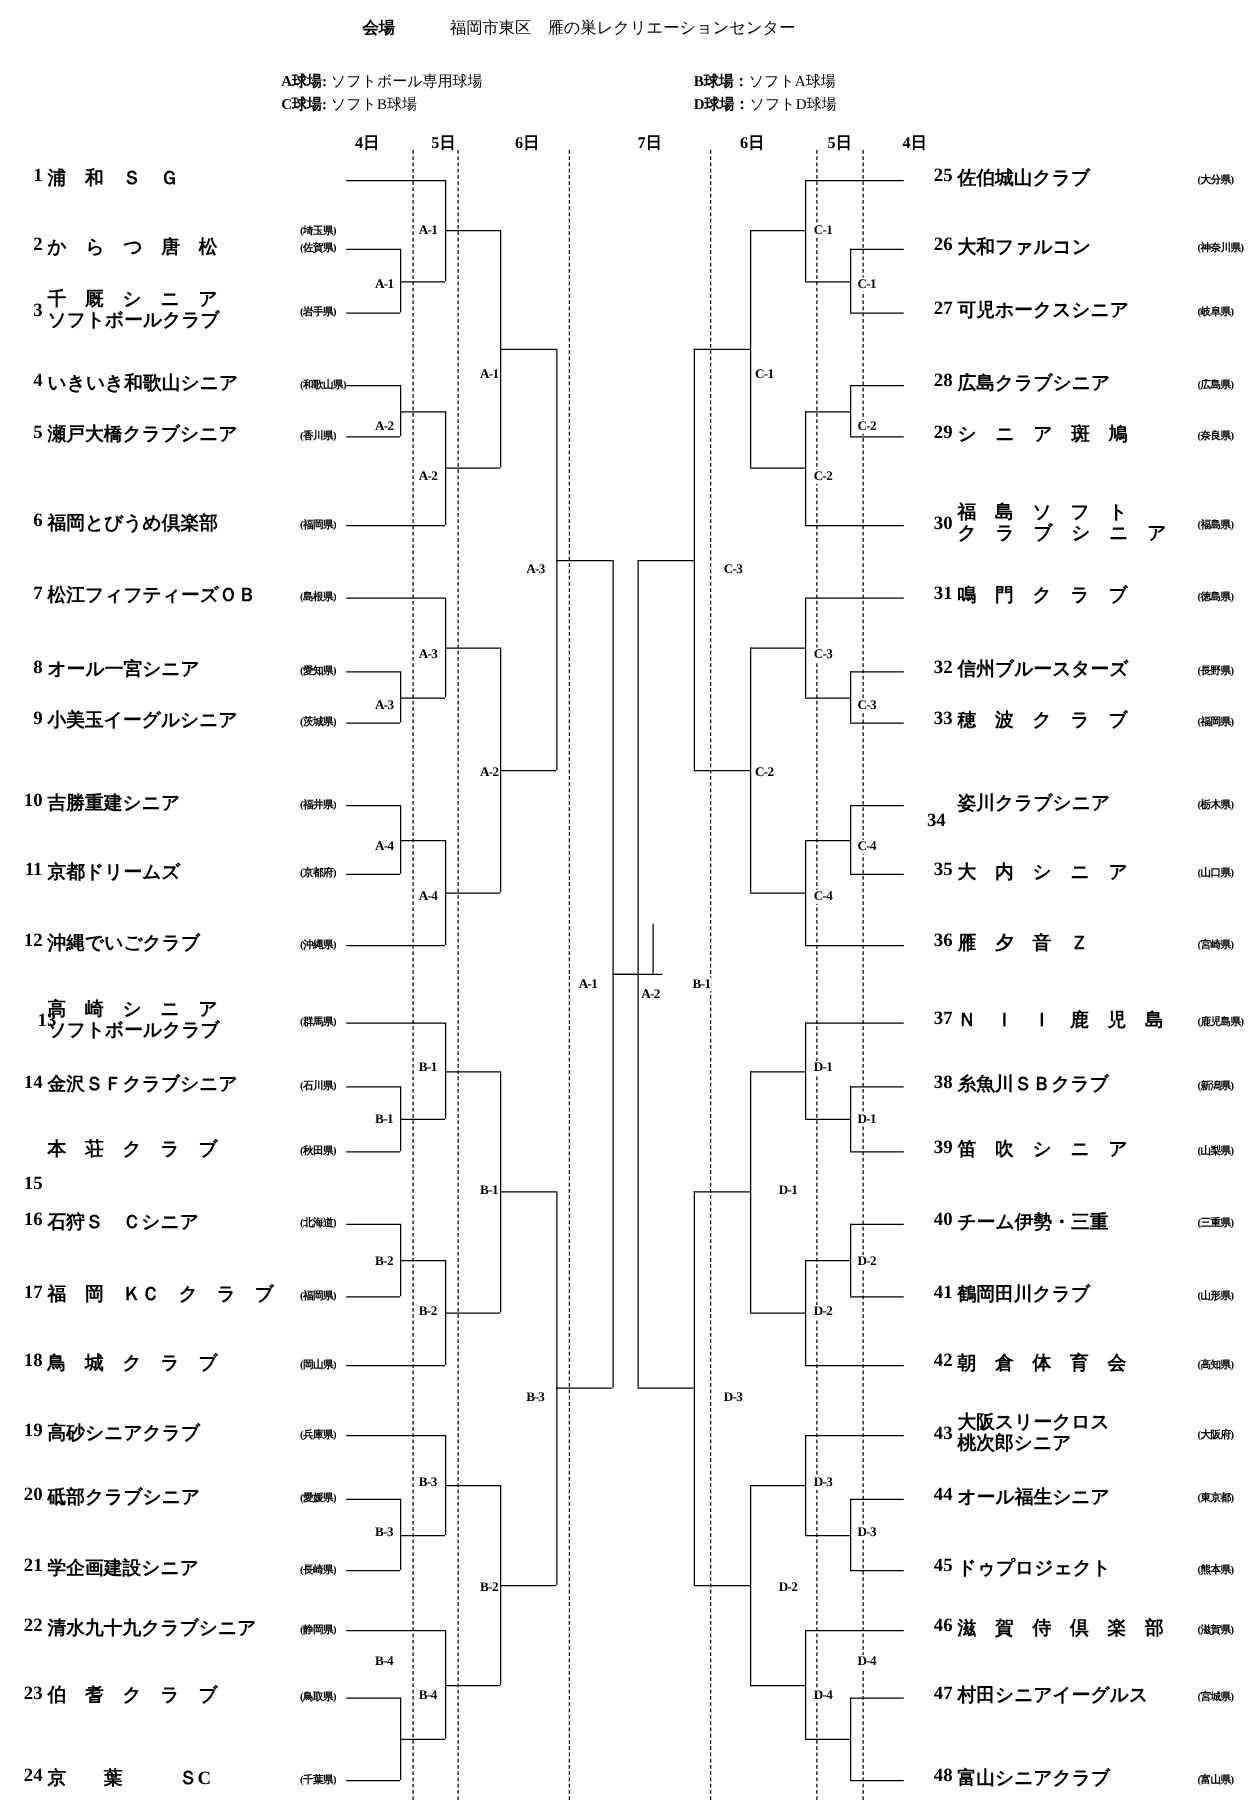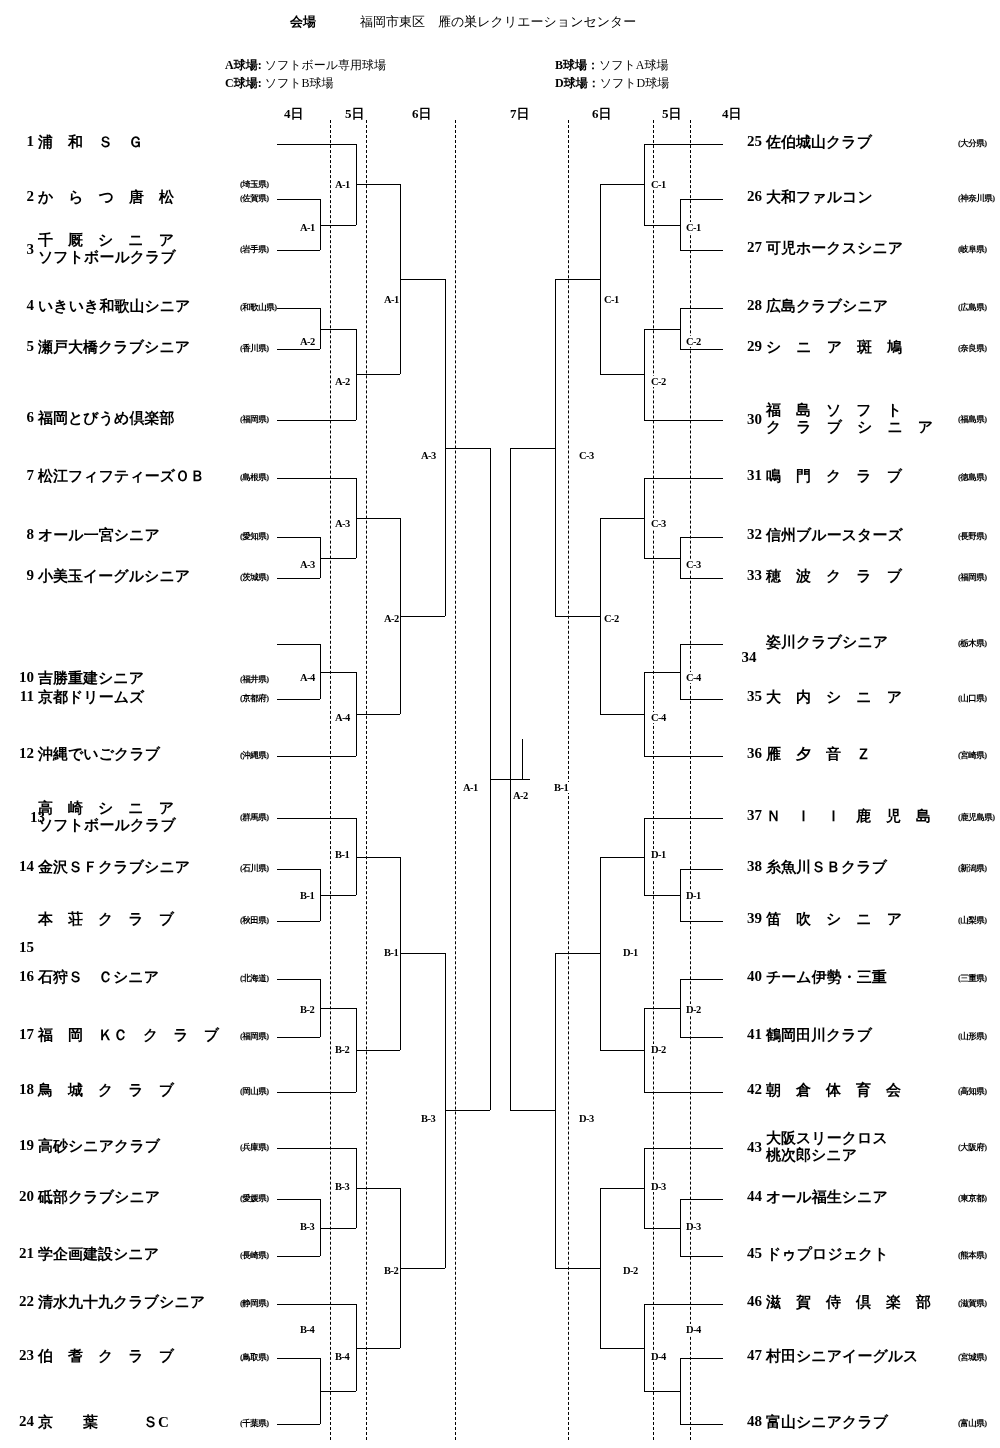--- a/index.html
+++ b/index.html
@@ -125,21 +125,21 @@
       <div class="team" style="left: 8px; top: 526px; width: 270px;">
         <span class="num" style="left: 0px; top: 0px;">8</span>
         <span class="nm" style="left: 30px; top: 0px;">オール一宮シニア</span>
         <span class="pref" style="left: 232px; top: 5px;">(愛知県)</span>
       </div>
       <div class="team" style="left: 8px; top: 567px; width: 270px;">
         <span class="num" style="left: 0px; top: 0px;">9</span>
         <span class="nm" style="left: 30px; top: 0px;">小美玉イーグルシニア</span>
         <span class="pref" style="left: 232px; top: 5px;">(茨城県)</span>
       </div>
-      <div class="team" style="left: 8px; top: 633px; width: 270px; margin-top: 36px;">
+      <div class="team" style="left: 8px; top: 633px; width: 270px;">
         <span class="num" style="left: 0px; top: 0px;">10</span>
         <span class="nm" style="left: 30px; top: 0px;">吉勝重建シニア</span>
         <span class="pref" style="left: 232px; top: 5px;">(福井県)</span>
       </div>
       <div class="team" style="left: 8px; top: 688px; width: 270px;">
         <span class="num" style="left: 0px; top: 0px;">11</span>
         <span class="nm" style="left: 30px; top: 0px;">京都ドリームズ</span>
         <span class="pref" style="left: 232px; top: 5px;">(京都府)</span>
       </div>
       <div class="team" style="left: 8px; top: 745px; width: 270px;">

